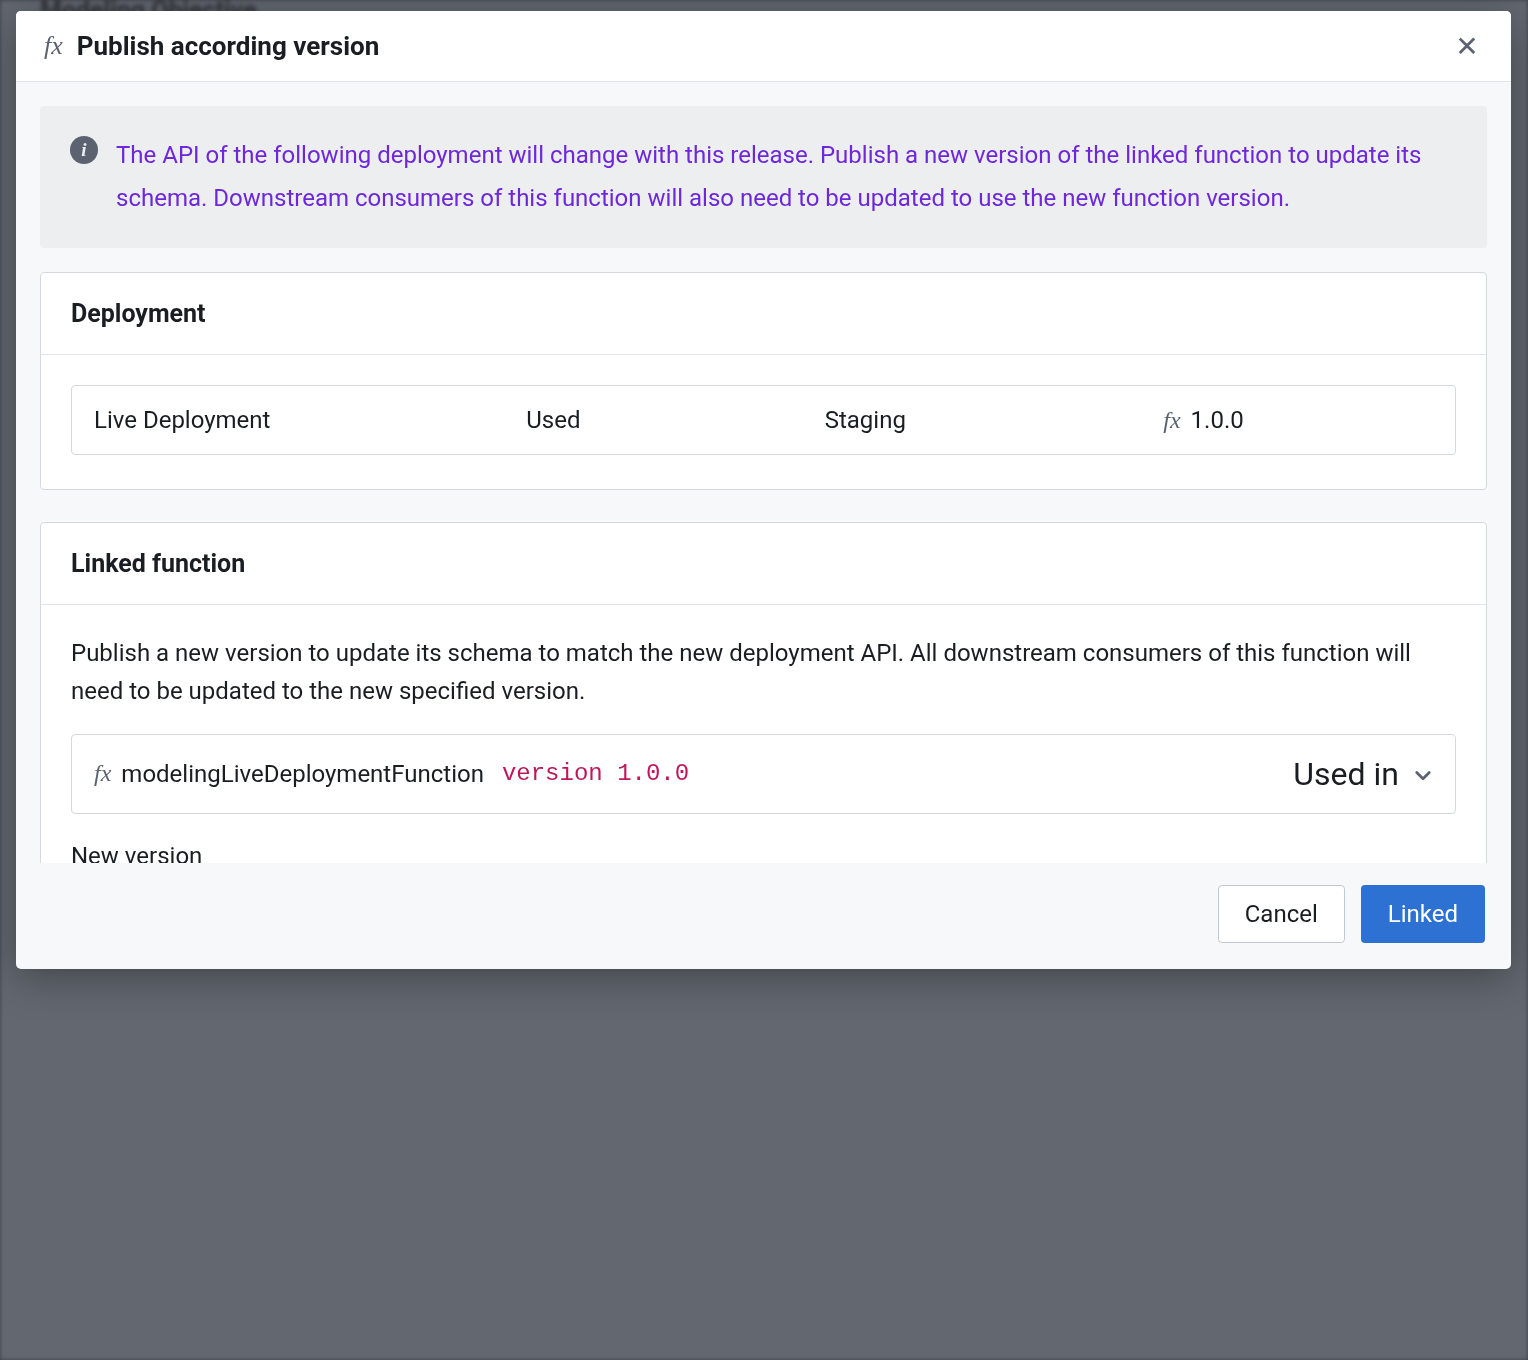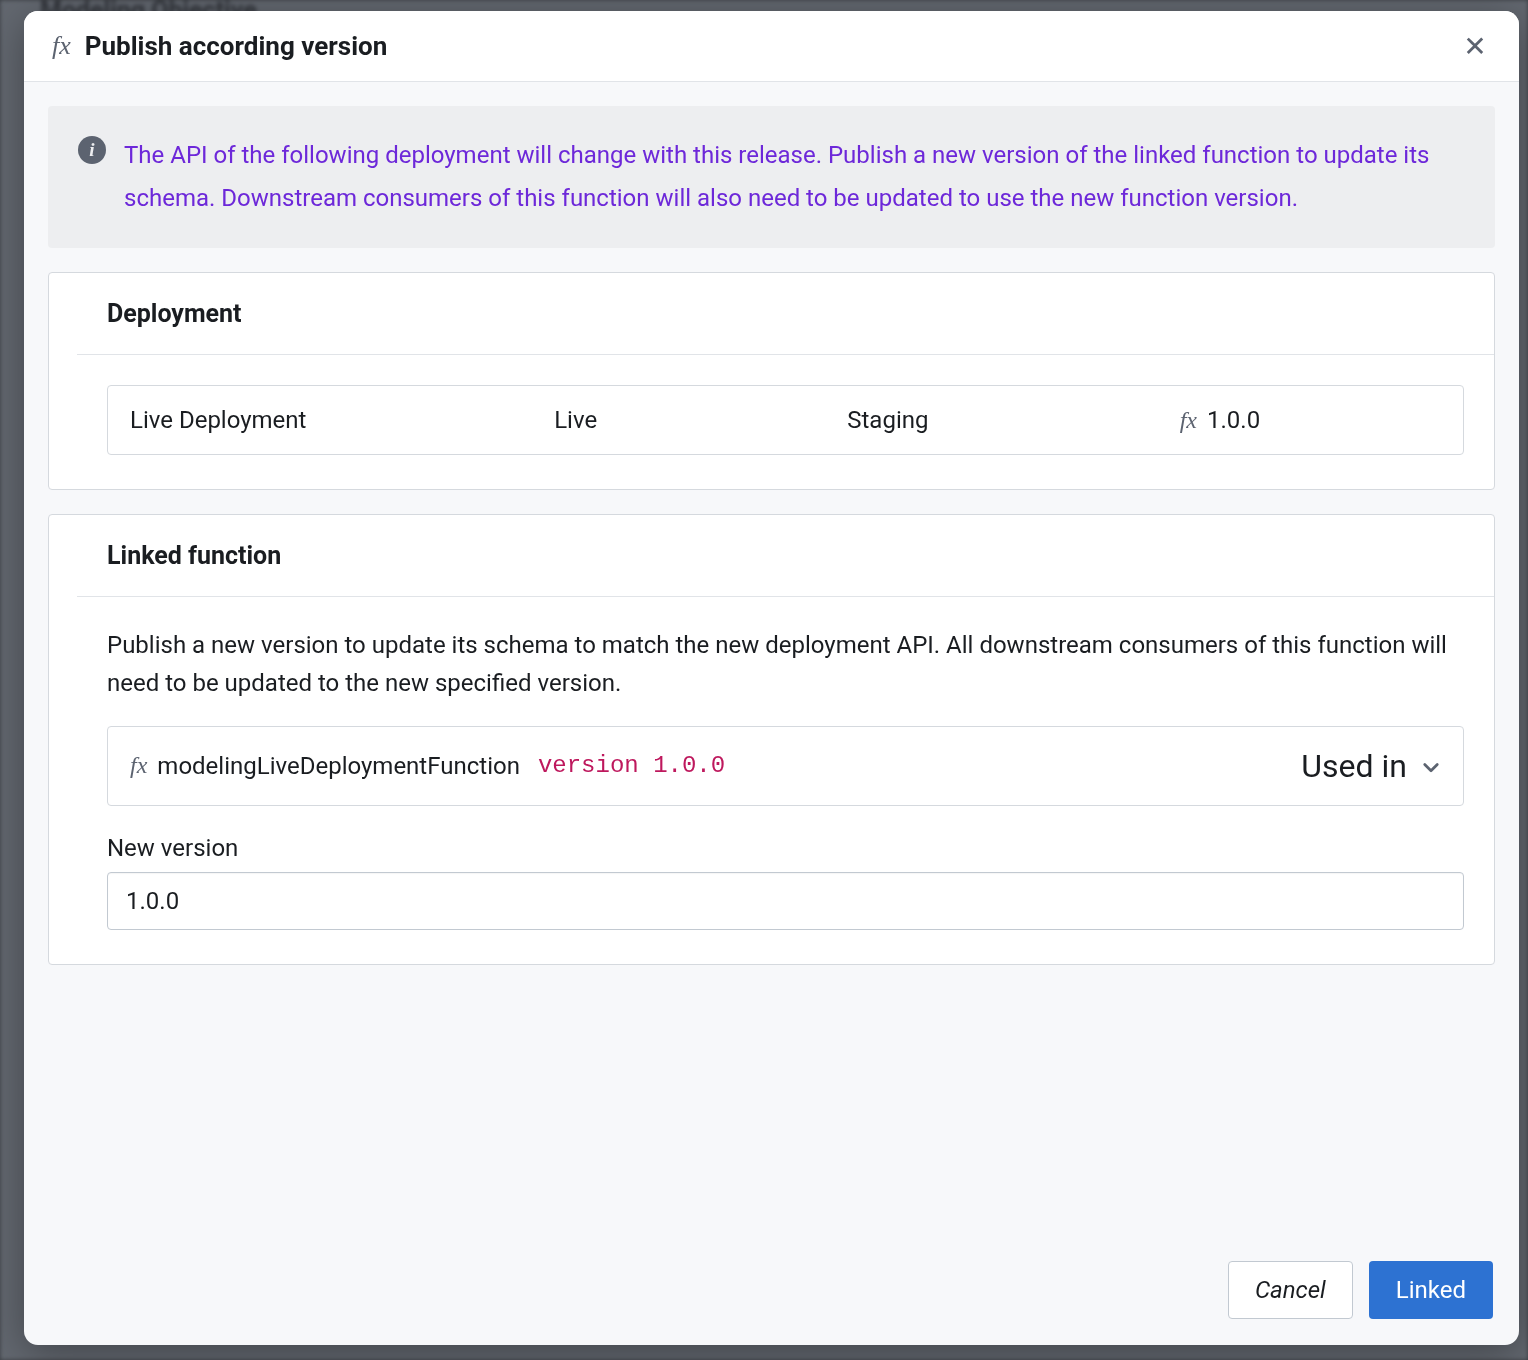--- a/index.html
+++ b/index.html
@@ -28,25 +28,25 @@
     .bg-text {
       position: absolute;
       font-weight: 700;
       color: #2d3036;
       font-size: 25px;
       opacity: 0.9;
     }
     .modal {
       position: absolute;
       top: 11px;
-      left: 24px;
+      left: 16px;
       width: 1495px;
-      height: 1334px;
+      height: 958px;
       background: #f7f8fa;
-      border-radius: 14px;
+      border-radius: 5px;
       box-shadow: 0 8px 40px rgba(0,0,0,0.35);
       display: flex;
       flex-direction: column;
       overflow: hidden;
     }
     .modal-header {
       display: flex;
       align-items: center;
       padding: 20px 28px;
       background: #ffffff;
@@ -121,22 +121,21 @@
     }
     .info-text {
       font-size: 24px;
       line-height: 1.8;
       color: #6d28d9;
     }
     .section {
       background: #ffffff;
       border: 1px solid #d5d9de;
       border-radius: 4px;
-      margin-bottom: 24px;
-      padding-left: 28px;
+      margin-bottom: 32px;
     }
     .section-header {
       padding: 26px 30px;
       border-bottom: 1px solid #e1e4e8;
     }
     .section-title {
       font-size: 25px;
       font-weight: 700;
     }
     .section-body {
@@ -214,21 +213,20 @@
       border-radius: 4px;
       font-size: 24px;
       cursor: pointer;
       border: 1px solid transparent;
       font-family: inherit;
     }
     .btn-secondary {
       background: #ffffff;
       border: 1px solid #c2c9d1;
       color: #1a1d21;
-      font-style: italic;
     }
     .btn-primary {
       background: #2d72d2;
       color: #ffffff;
     }
     svg.chev { width: 20px; height: 20px; }
   </style>
 </head>
 <body>
 
@@ -253,21 +251,21 @@
       <div class="info-text">The API of the following deployment will change with this release. Publish a new version of the linked function to update its schema. Downstream consumers of this function will also need to be updated to use the new function version.</div>
     </div>
 
     <div class="section">
       <div class="section-header">
         <div class="section-title">Deployment</div>
       </div>
       <div class="section-body">
         <div class="deployment-row">
           <div class="dep-col-name">Live Deployment</div>
-          <div class="dep-col-env1">Live</div>
+          <div class="dep-col-env1">Used</div>
           <div class="dep-col-env2">Staging</div>
           <div class="dep-col-ver">
             <span class="fx-icon-sm">fx</span>
             <span>1.0.0</span>
           </div>
         </div>
       </div>
     </div>
 
     <div class="section">

